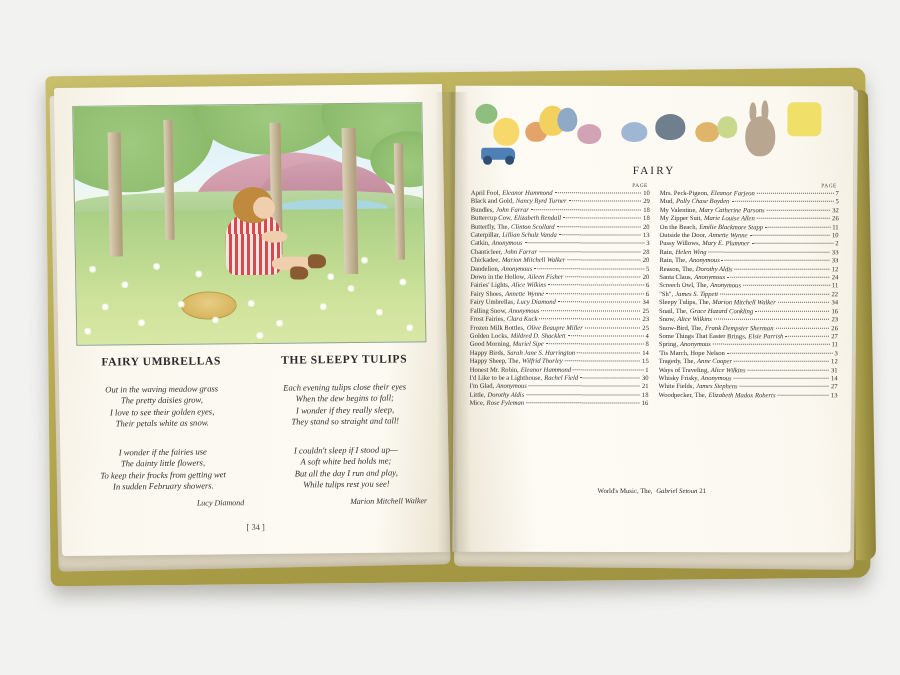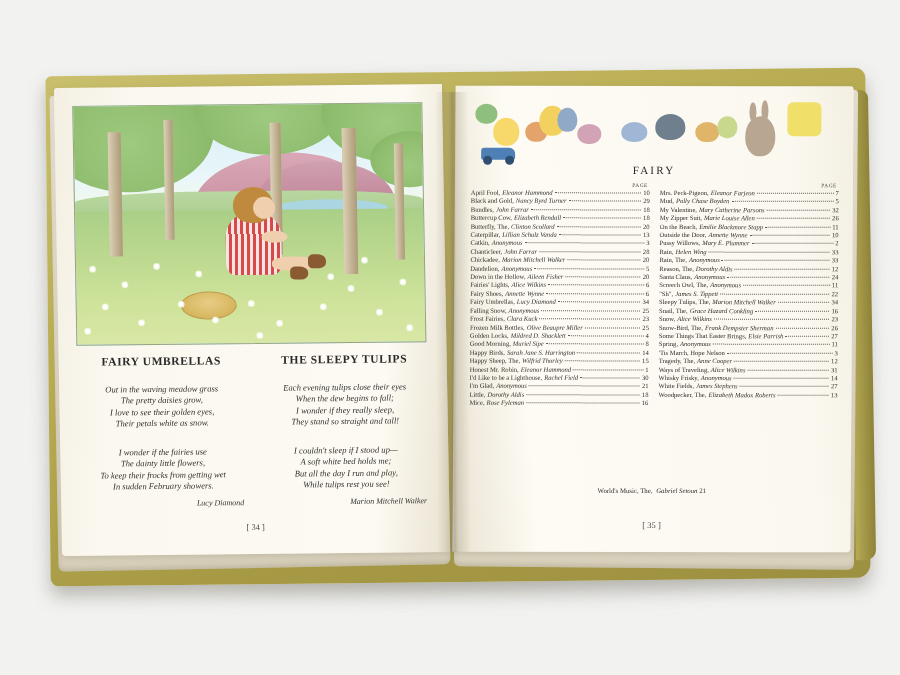--- a/index.html
+++ b/index.html
@@ -760,19 +760,18 @@
               </div>
           </div>
         </div>
 
         <div class="index-foot">
           <span>World's Music, The,</span>
           <span class="idx-author">Gabriel Setoun</span>
           <span>21</span>
         </div>
 
-        <div class="folio">[ 35 ]</div>
       </div>
 
       <div class="gutter"></div>
     </div>
   </div>
 </div>
 
 </body></html>

